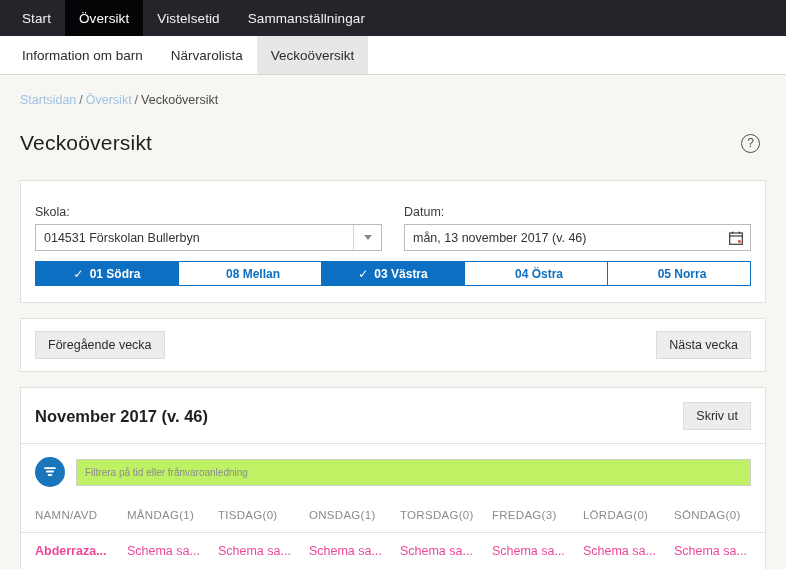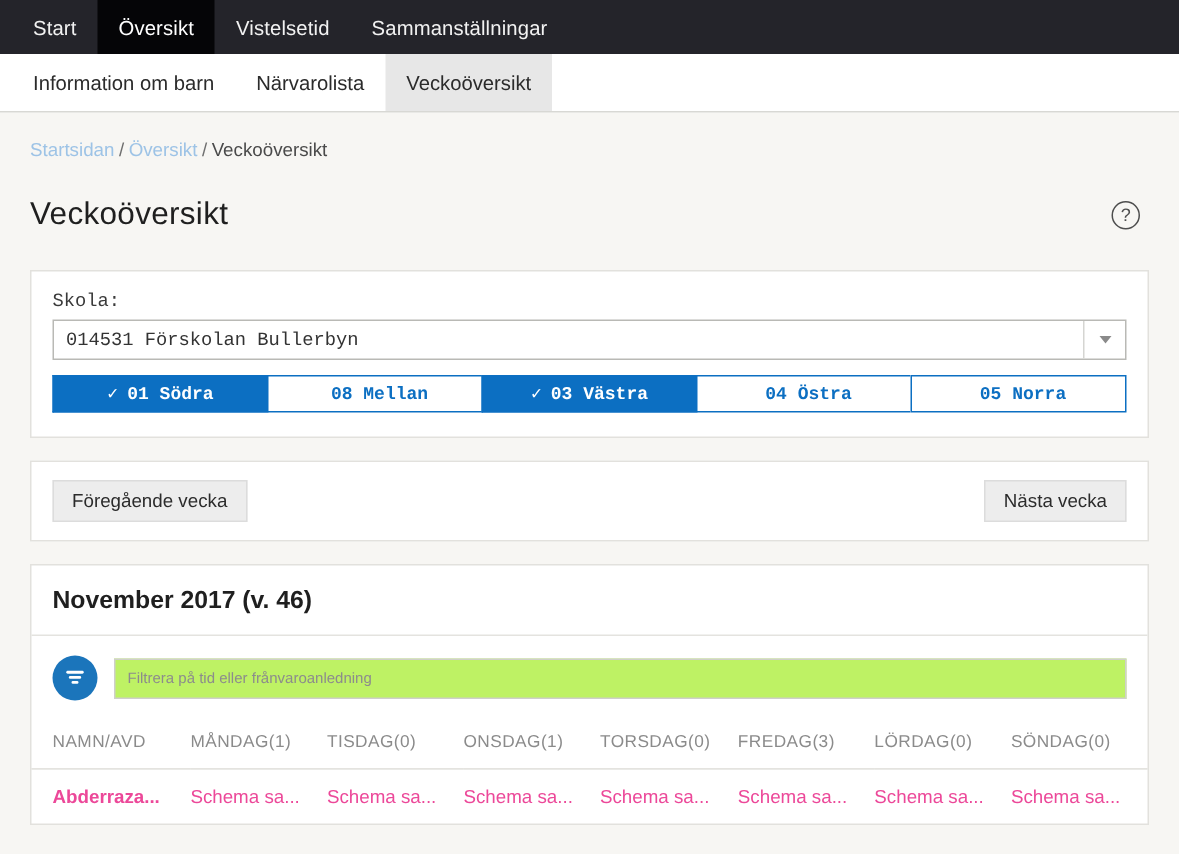--- a/index.html
+++ b/index.html
@@ -81,21 +81,21 @@
     font-size: 12px; color: #4d4d4d;
     cursor: pointer;
   }
 
   
   .card {
     margin: 0 20px;
     background: #ffffff;
     border: 1px solid #e2e1dd;
   }
-  #filter-card { margin-top: 25px; padding: 13px 14px 16px 14px; font-family: Liberation Mono, monospace; }
+  #filter-card { margin-top: 25px; padding: 24px 14px 16px 14px; }
 
   .field-row { display: flex; gap: 22px; }
   .field { flex: 1; }
   .field-label {
     font-size: 12.5px;
     color: #3a3a3a;
     margin-bottom: 5px;
   }
   .input-shell {
     height: 27px;
@@ -275,20 +275,35 @@
     <div class="field">
       <div class="field-label">Skola:</div>
       <div class="input-shell">
         <div class="val">014531 Förskolan Bullerbyn</div>
         <div class="sel-arrow">
             <i></i>
           </div>
       </div>
     </div>
 
+    <div class="field">
+      <div class="field-label">Datum:</div>
+      <div class="input-shell">
+        <div class="val">mån, 13 november 2017 (v. 46)</div>
+        <div class="cal-btn">
+          <svg width="14" height="14" viewBox="0 0 14 14" aria-hidden="true">
+            <rect x="0.7" y="2" width="12.6" height="11.3" fill="none" stroke="#3a3a3a" stroke-width="1.2"></rect>
+            <line x1="0.7" y1="5" x2="13.3" y2="5" stroke="#3a3a3a" stroke-width="1.2"></line>
+            <line x1="3.6" y1="0.6" x2="3.6" y2="2.6" stroke="#3a3a3a" stroke-width="1.4"></line>
+            <line x1="10.4" y1="0.6" x2="10.4" y2="2.6" stroke="#3a3a3a" stroke-width="1.4"></line>
+            <rect x="9.2" y="9.3" width="2.6" height="2.3" fill="#c0392b"></rect>
+          </svg>
+        </div>
+      </div>
+    </div>
 
   </div>
 
   <div class="toggle-group">
     <div class="toggle on">
         <span class="chk">✓</span>
         <span>01 Södra</span>
       </div>
     <div class="toggle">
         <span class="chk"></span>
@@ -311,20 +326,21 @@
 
 <div class="card" id="weeknav-card">
   <button class="btn-grey">Föregående vecka</button>
   <button class="btn-grey">Nästa vecka</button>
 </div>
 
 <div class="card" id="results-card">
 
   <div class="results-head">
     <div class="results-title">November 2017 (v. 46)</div>
+    <button class="btn-grey">Skriv ut</button>
   </div>
 
   <div class="filter-row">
     <div class="funnel">
       <svg width="16" height="16" viewBox="0 0 16 16" aria-hidden="true">
         <rect x="2.2" y="3.2" width="11.6" height="1.9" rx="0.9" fill="#ffffff"></rect>
         <rect x="3.9" y="6.6" width="8.2" height="1.9" rx="0.9" fill="#ffffff"></rect>
         <rect x="5.7" y="10.0" width="4.6" height="1.9" rx="0.9" fill="#ffffff"></rect>
       </svg>
     </div>

